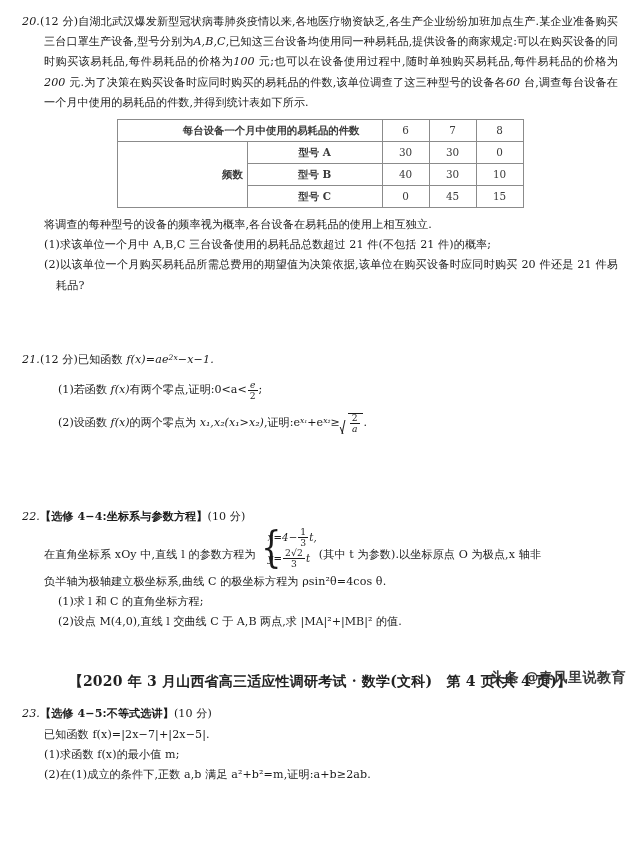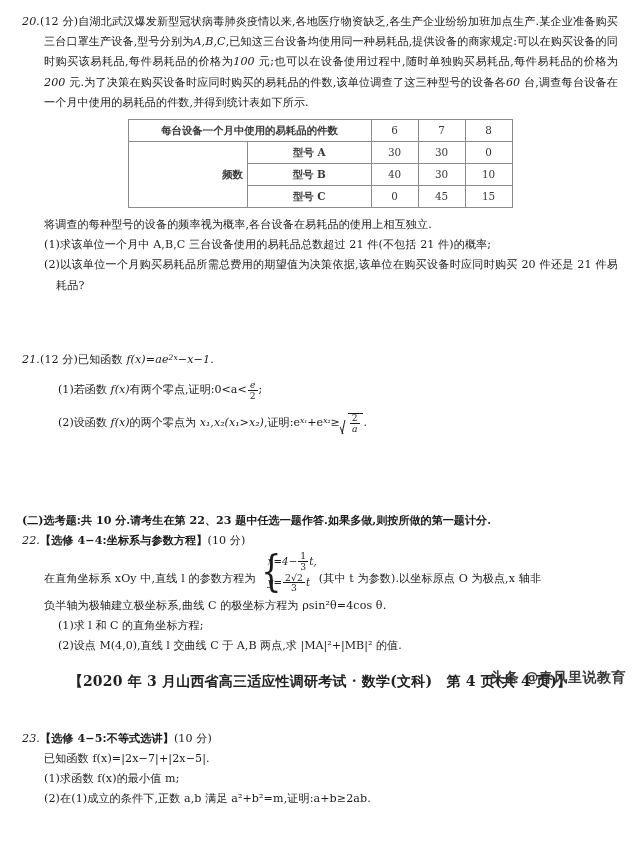--- a/index.html
+++ b/index.html
@@ -132,21 +132,21 @@
     background: #fff;
   }
   table.freq td {
     border: 0.9px solid #8b8b8b;
     text-align: center;
     padding: 3.0px 4px;
     line-height: 15px;
     white-space: nowrap;
     font-weight: 600;
   }
-  table.freq td.hdr-wide { width: 220px; padding: 3px 11px; }
+  table.freq td.hdr-wide { width: 220px; padding: 3px 22px; text-align: right; }
   table.freq td.label    { width: 112px; }
   table.freq td.group    { width: 108px; text-align: right; }
   table.freq td.numcell  { width: 38px; font-weight: 500; }
 
   
   .section-head {
     font-size: 11.1px;
     line-height: 20.2px;
     font-weight: 700;
     margin-top: 4px;
@@ -253,21 +253,20 @@
 
   <div class="sub">
     <span>(2)设函数</span>
     <span class="mi">f(x)</span><span>的两个零点为</span>
     <span class="mi">x₁,x₂(x₁&gt;x₂)</span><span>,证明:e</span><sup class="mi">x₁</sup><span>+e</span><sup class="mi">x₂</sup><span>≥</span><span class="sqrt"><span class="rad"><span class="frac"><span class="top">2</span><span class="bot mi">a</span></span></span></span><span>.</span>
   </div>
 
   <div class="gap-xl"></div>
   <div class="gap-md"></div>
 
-  <div class="section-head">(二)选考题:共 10 分.请考生在第 22、23 题中任选一题作答.如果多做,则按所做的第一题计分.</div>
 
   <div class="prob">
     <span class="mi">22.</span><span class="bold">【选修 4−4:坐标系与参数方程】</span><span>(10 分)</span>
   </div>
 
   <div class="prob body-indent" style="padding-left:22px">
     <span style="display:inline-block;padding-top:13px;vertical-align:middle">在直角坐标系 xOy 中,直线 l 的参数方程为</span><span class="sys"><span class="brace">{</span><span class="row"><span class="mi">x=4−</span><span class="frac"><span class="top">1</span><span class="bot">3</span></span><span class="mi">t,</span></span><span class="row"><span class="mi">y=</span><span class="frac"><span class="top">2√2</span><span class="bot">3</span></span><span class="mi">t</span></span></span><span style="display:inline-block;padding-top:13px;vertical-align:middle">(其中 t 为参数).</span><span style="display:inline-block;padding-top:13px;vertical-align:middle">以坐标原点 O 为极点,x 轴非</span>
   </div>
 
   <div class="prob body-indent" style="padding-left:22px;margin-top:2px">负半轴为极轴建立极坐标系,曲线 C 的极坐标方程为 ρsin²θ=4cos θ.</div>

